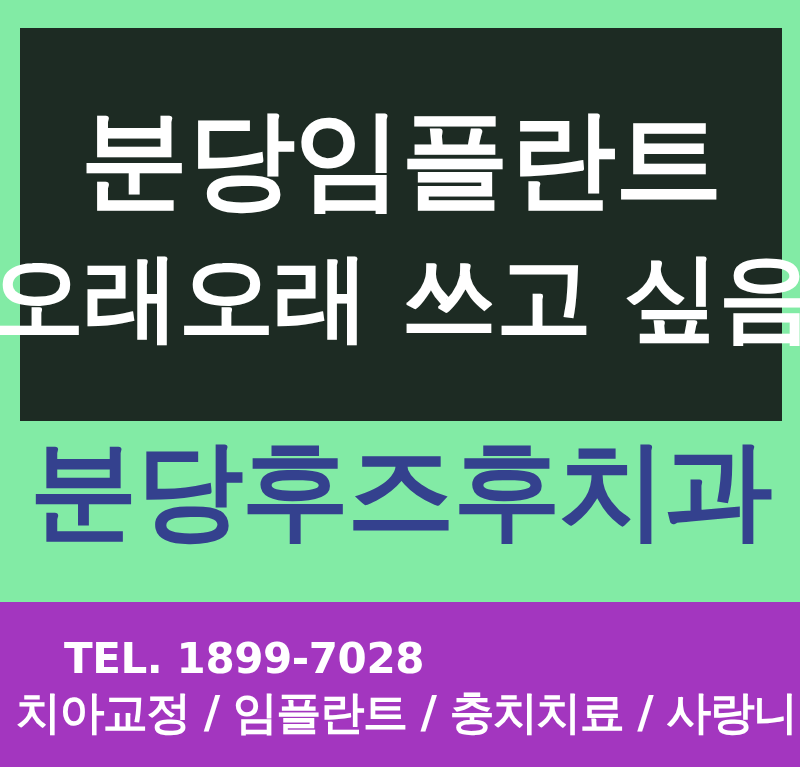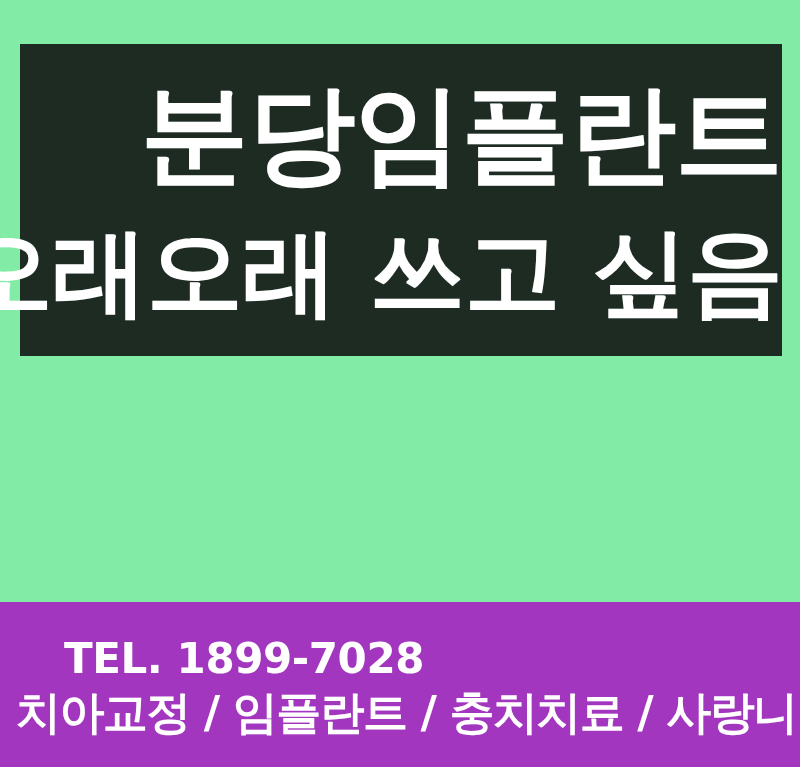--- a/index.html
+++ b/index.html
@@ -29,28 +29,28 @@
     position: relative;
     width: 100%;
     height: 602px;
     background: #82eba5;
     box-sizing: border-box;
   }
 
   .headline-panel {
     position: absolute;
     left: 20px;
-    top: 44px;
+    top: 28px;
     width: 762px;
-    height: 312px;
+    height: 393px;
     background: #1d2b23;
     box-sizing: border-box;
     display: flex;
     flex-direction: column;
-    align-items: flex-end;
+    align-items: center;
     justify-content: center;
   }
 
   .headline-line {
     color: #ffffff;
     text-align: center;
     white-space: nowrap;
     font-weight: 700;
     letter-spacing: -0.01em;
     line-height: 1;
@@ -120,20 +120,21 @@
 
 <div class="banner">
 
   <div class="green-area">
 
     <div class="headline-panel">
       <div class="headline-line primary">분당임플란트</div>
       <div class="headline-line secondary">오래오래 쓰고 싶음</div>
     </div>
 
+    <div class="clinic-name">분당후즈후치과</div>
 
   </div>
 
   <div class="contact-bar">
     <div class="tel-line">TEL. 1899-7028</div>
     <div class="services-line">치아교정 / 임플란트 / 충치치료 / 사랑니발치</div>
   </div>
 
 </div>
 

